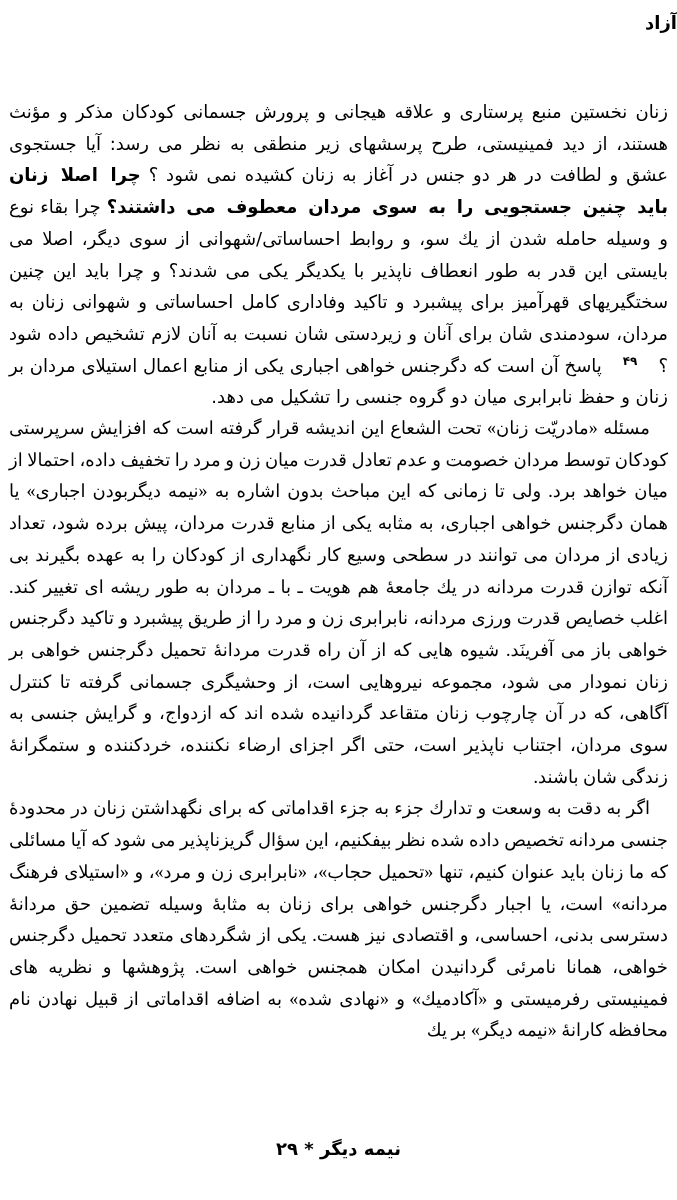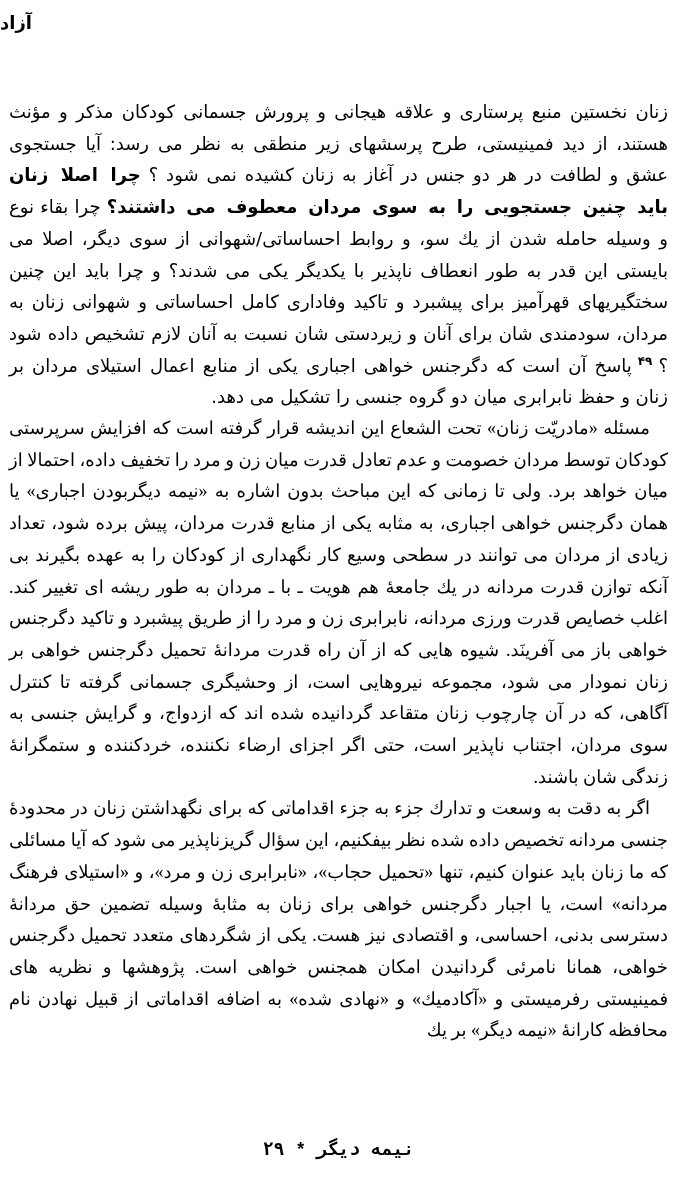--- a/index.html
+++ b/index.html
@@ -15,21 +15,21 @@
     color: #000000;
     font-family: "DejaVu Sans", sans-serif;
     direction: rtl;
     overflow: hidden;
   }
   .header-title {
     position: absolute;
     top: 12px;
     left: 0;
     right: 0;
-    text-align: left;
+    text-align: right;
     font-size: 18px;
     font-weight: bold;
     letter-spacing: 1px;
   }
   .body-text {
     position: absolute;
     top: 96px;
     right: 9px;
     left: 9px;
     font-size: 18px;
@@ -47,31 +47,30 @@
   }
   .body-text b {
     font-weight: bold;
     word-spacing: 4px;
   }
   .body-text sup {
     font-size: 12px;
     font-weight: bold;
     line-height: 0;
     vertical-align: super;
-    margin: 0 6px;
+    margin: 0 21px;
   }
   .footer {
     position: absolute;
     top: 1138px;
     left: 0;
     right: 0;
     text-align: center;
     font-size: 18px;
     font-weight: bold;
-    font-family: Liberation Mono, monospace;
   }
 </style>
 </head>
 <body>
 
 <div class="page">
   <div class="header-title">آزاد</div>
 
   <div class="body-text">
       <p class=""><span>زنان نخستین منبع پرستاری و علاقه هیجانی و پرورش جسمانی کودکان مذکر و مؤنث هستند، از دید فمینیستی، طرح پرسشهای زیر منطقی به نظر می رسد: آیا جستجوی عشق و لطافت در هر دو جنس در آغاز به زنان کشیده نمی شود ؟ </span><b>چرا اصلا زنان باید چنین جستجویی را به سوی مردان معطوف می داشتند؟</b><span> چرا بقاء نوع و وسیله حامله شدن از یك سو، و روابط احساساتی/شهوانی از سوی دیگر، اصلا می بایستی این قدر به طور انعطاف ناپذیر با یکدیگر یکی می شدند؟ و چرا باید این چنین سختگیریهای قهرآمیز برای پیشبرد و تاکید وفاداری کامل احساساتی و شهوانی زنان به مردان، سودمندی شان برای آنان و زیردستی شان نسبت به آنان لازم تشخیص داده شود ؟</span><sup>۴۹</sup><span>پاسخ آن است که دگرجنس خواهی اجباری یکی از منابع اعمال استیلای مردان بر زنان و حفظ نابرابری میان دو گروه جنسی را تشکیل می دهد.</span></p>

